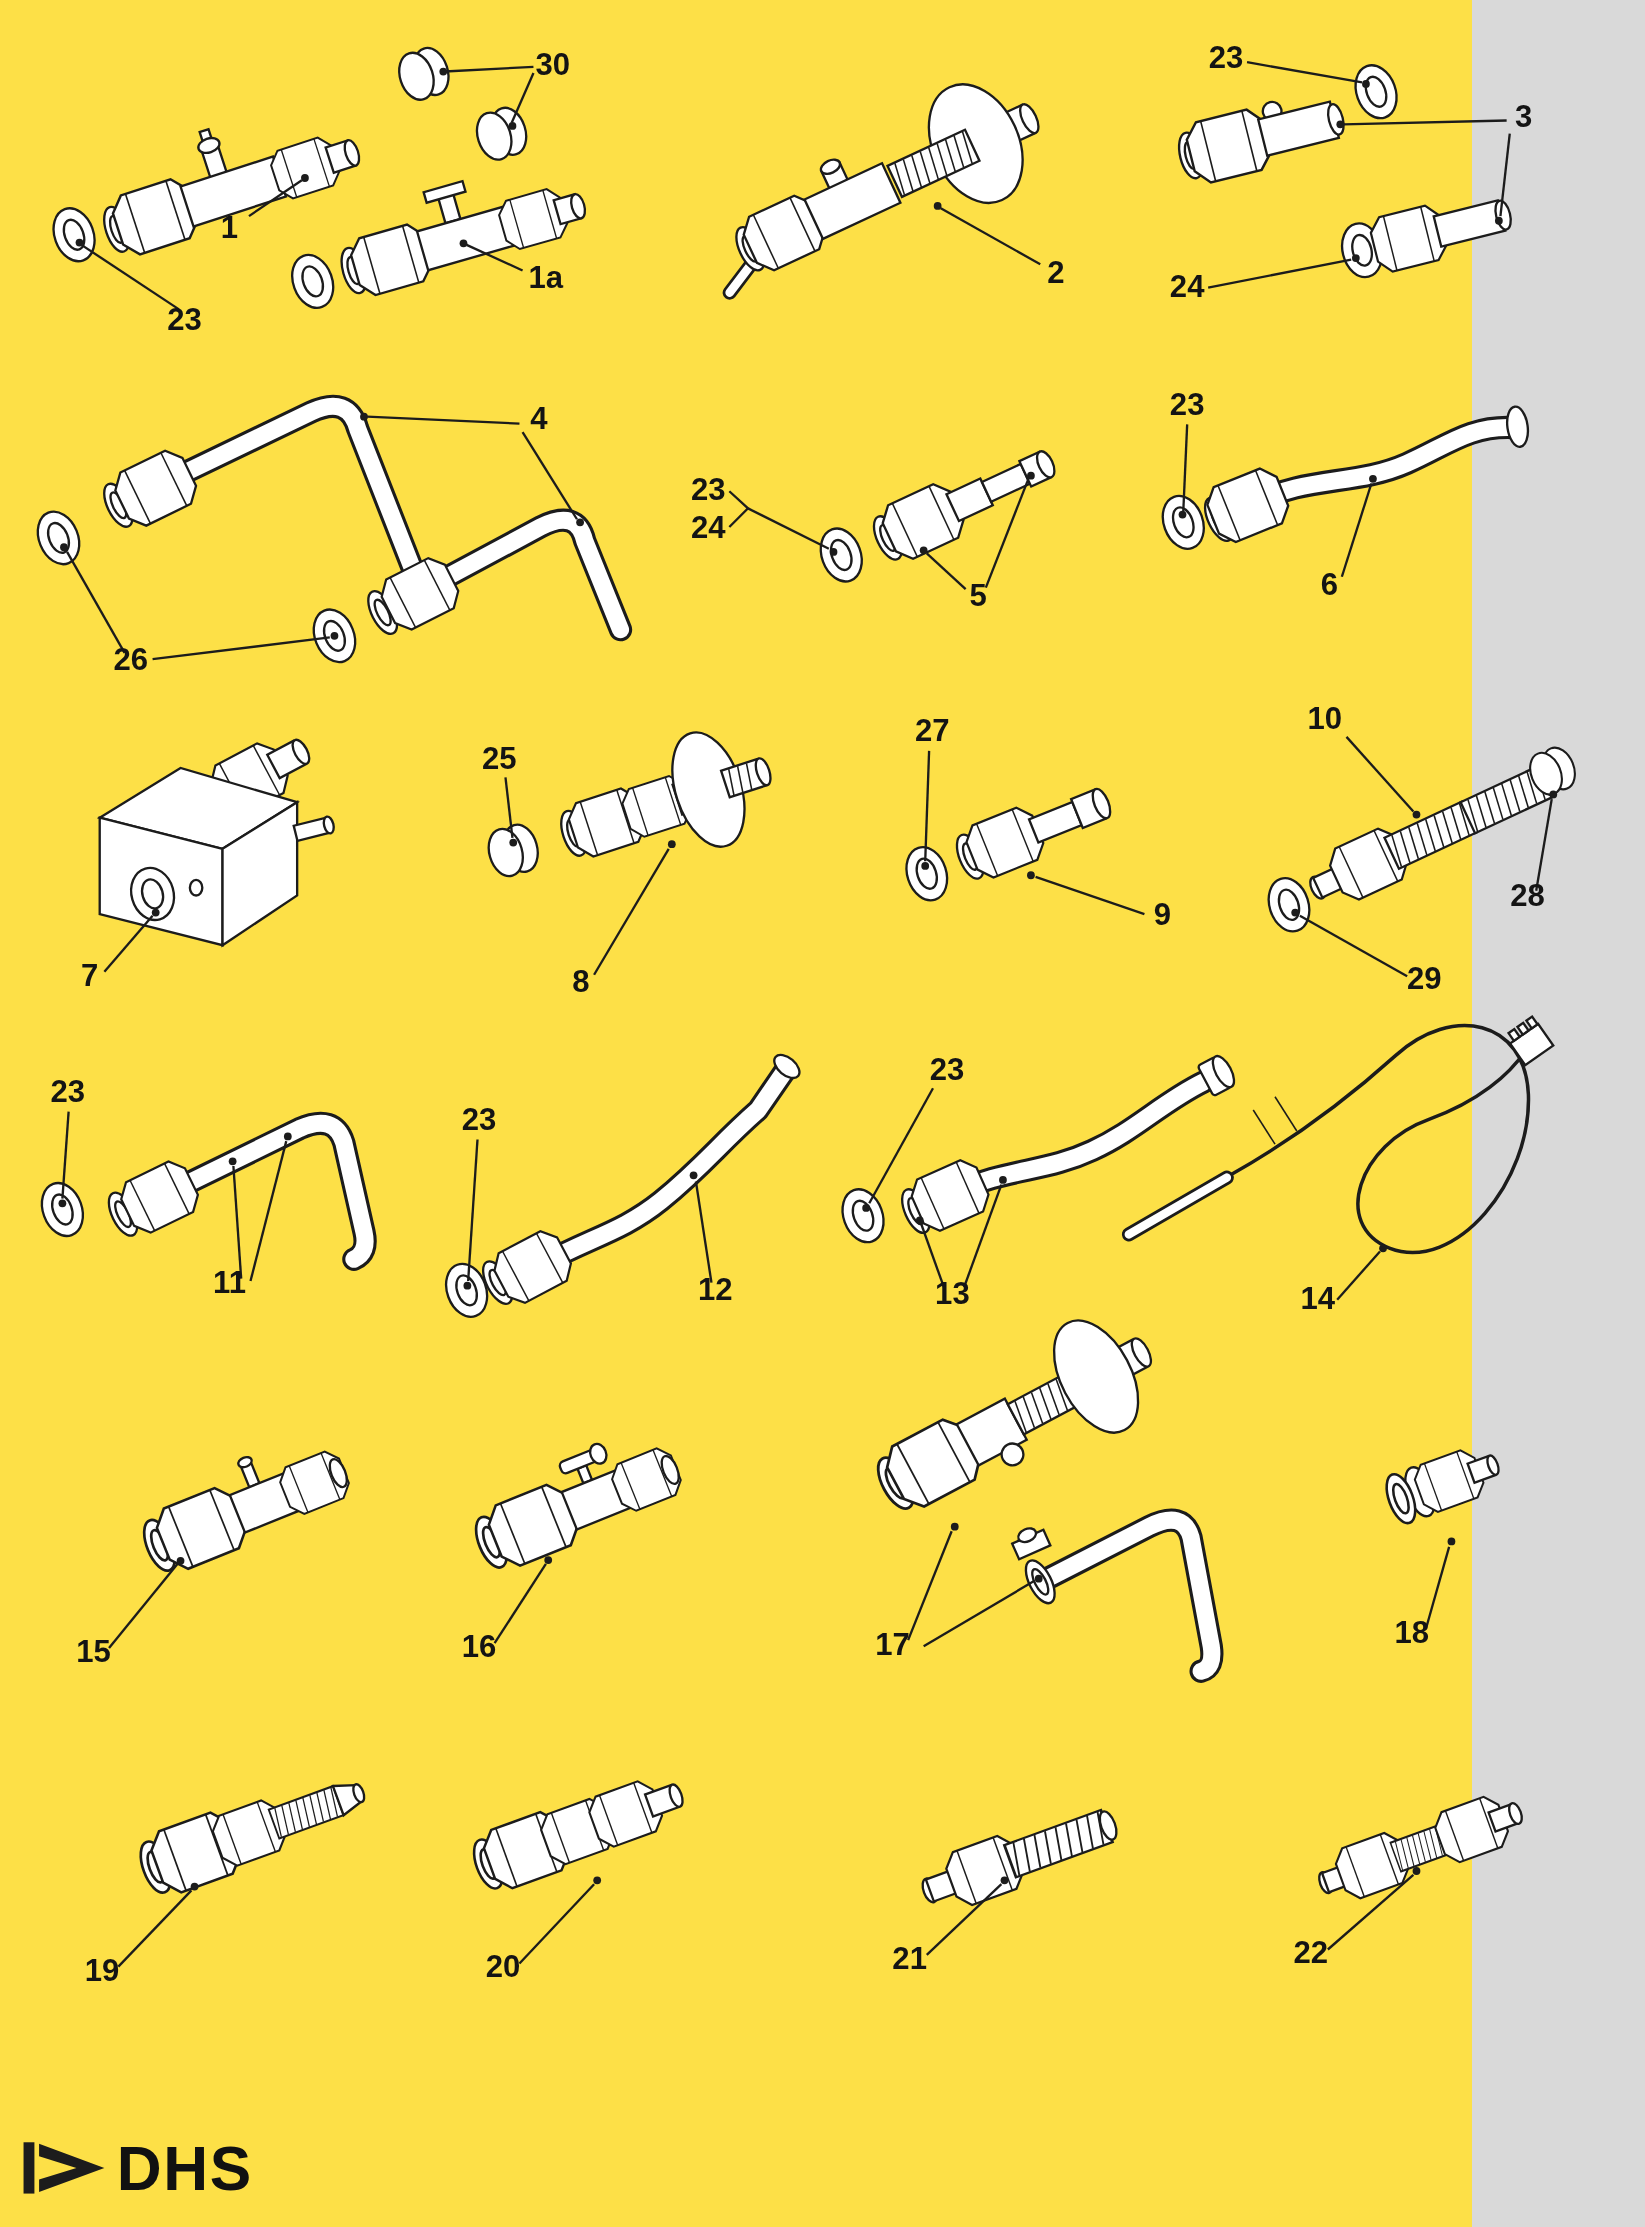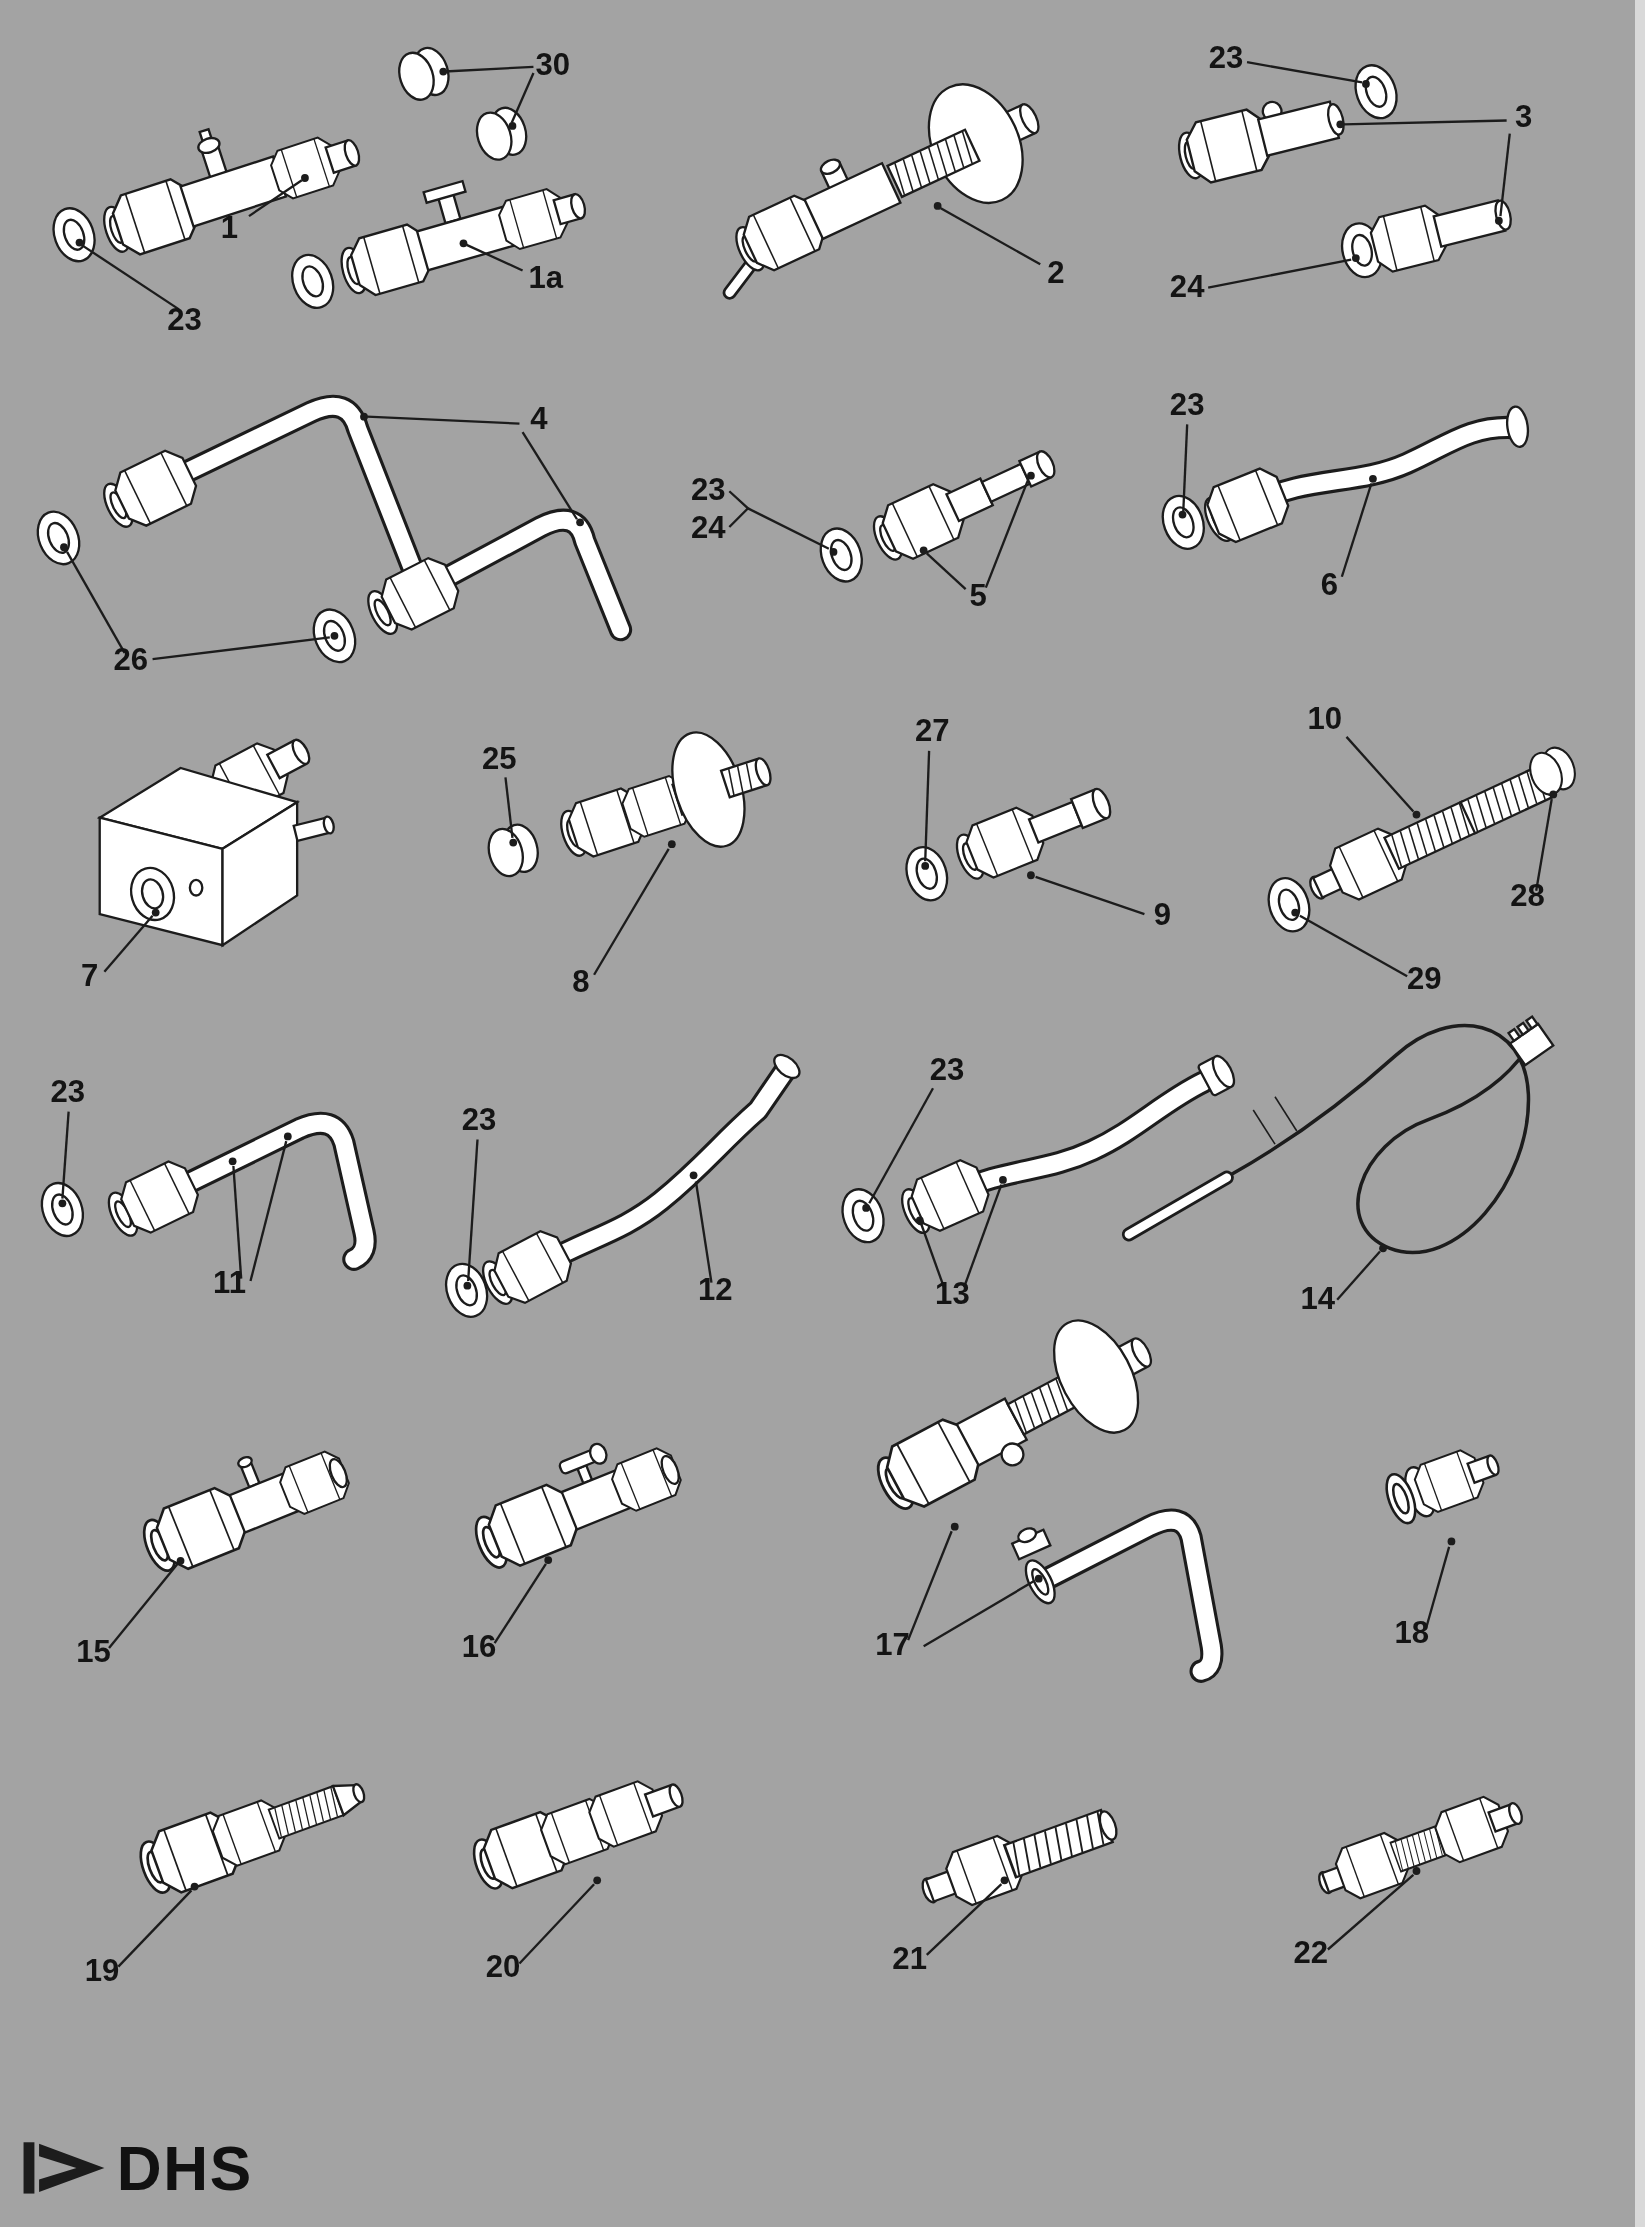--- a/index.html
+++ b/index.html
@@ -1,16 +1,16 @@
 <!DOCTYPE html>
 <html style="font-size:12.4px"><head>
 <meta charset="utf-8">
 <style>
   html,body{margin:0;padding:0;background:#d9d9d9;}
-  .page{width:1635px;height:2227px;background:#a3a3a3;position:relative;font-family:"Liberation Sans",sans-serif;}
+  .page{width:1472px;height:2227px;background:#fde047;position:relative;font-family:"Liberation Sans",sans-serif;}
   svg{display:block;}
   .s{fill:#ffffff;stroke:#1c1c1c;stroke-width:3;}
   .t{stroke:#1c1c1c;stroke-width:2;fill:none;}
   .to{stroke:#1c1c1c;stroke-width:30;fill:none;stroke-linecap:round;stroke-linejoin:round;}
   .ti{stroke:#ffffff;stroke-width:22;fill:none;stroke-linecap:round;stroke-linejoin:round;}
   .to2{stroke:#1c1c1c;stroke-width:18;fill:none;stroke-linecap:round;}
   .ti2{stroke:#ffffff;stroke-width:11;fill:none;stroke-linecap:round;}
   .wire{stroke:#1c1c1c;stroke-width:4.5;fill:none;}
   .lead{stroke:#1c1c1c;stroke-width:3;fill:none;}
   .dot{fill:#1c1c1c;stroke:none;}

